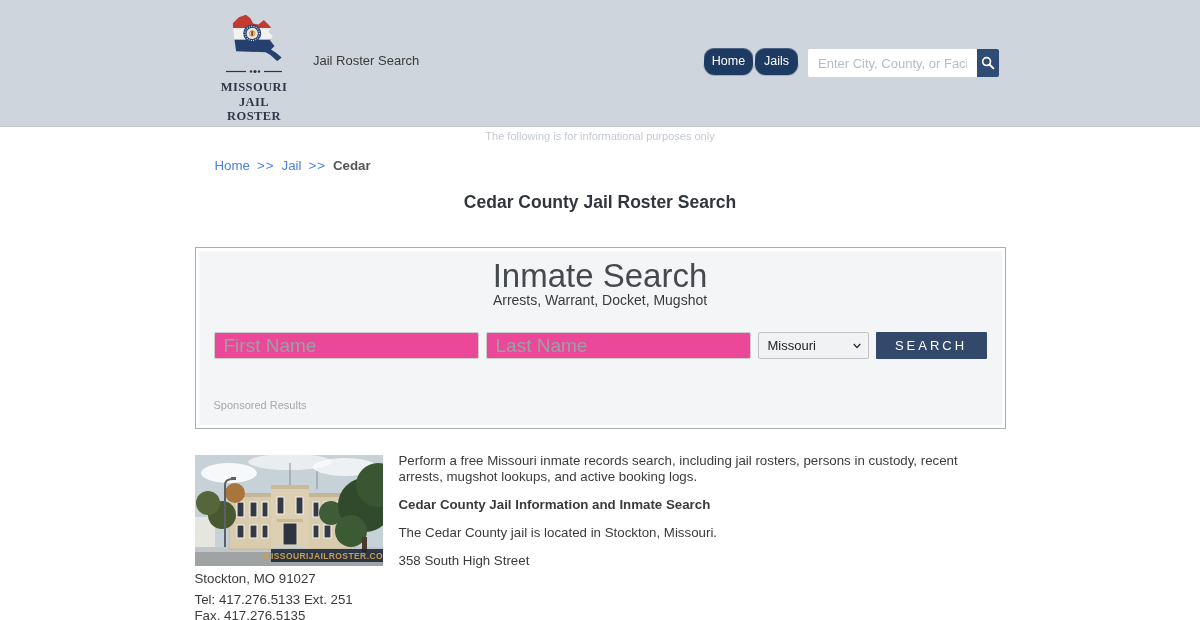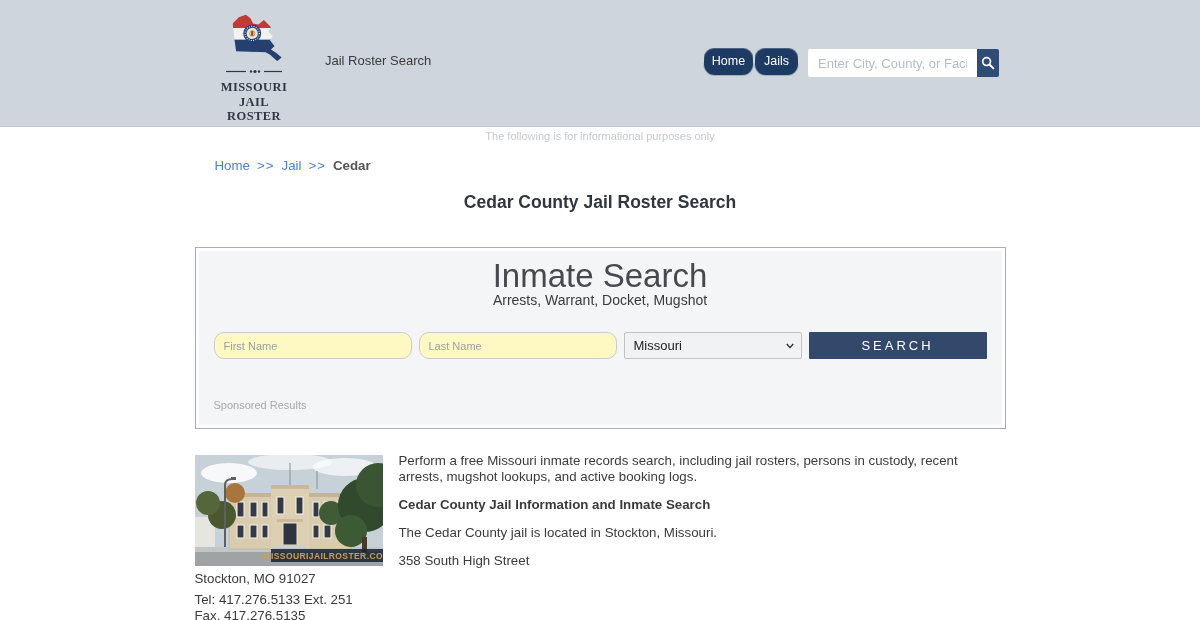--- a/index.html
+++ b/index.html
@@ -6,21 +6,21 @@
   html,body { width:1200px; height:620px; overflow:hidden; background:#fff;
     font-family:"Liberation Sans", sans-serif; color:#3a3a3a; }
 
   
   .site-header { position:relative; height:127px; background:#ced5dc; border-bottom:1px solid #bec5cc; }
   .logo { position:absolute; left:218px; top:12px; width:72px; text-align:center; }
   .logo svg.state { display:block; margin:0 auto; }
   .logo-divider { margin:3px auto 2px; width:56px; }
   .logo-name { font-family:"Liberation Serif", serif; font-weight:bold; font-size:12.5px;
     line-height:14.5px; color:#2f3747; letter-spacing:.4px; }
-  .site-subtitle { position:absolute; left:325px; top:53px; font-size:13px; color:#3a3a3a; }
+  .site-subtitle { position:absolute; left:313px; top:53px; font-size:13px; color:#3a3a3a; }
 
   .header-nav { position:absolute; top:48px; left:704px; display:flex; align-items:flex-start; }
   .tab { position:relative; height:27px; border:none; background:transparent; cursor:pointer;
     color:#fff; font-size:12.5px; font-family:"Liberation Sans",sans-serif; margin-right:2px; }
   .tab::before { content:""; position:absolute; inset:0; background:#1d3a63;
     border-radius:9px 9px 11px 11px; transform:perspective(50px) rotateX(5deg); }
   .tab-home { width:49px; } .tab-jails { width:43px;border-radius:11px; }
   .tab-label { position:relative; line-height:27px; display:block; }
   .facility-search { display:flex; margin-left:8px; margin-top:1px; }
   .facility-search input { width:169px; height:28px; border:none; outline:none;
@@ -39,22 +39,22 @@
   .crumb-current { color:#555; font-weight:bold; }
   .page-title { text-align:center; margin-top:18px; font-size:17.5px; line-height:21px;
     color:#31363e; font-weight:bold; }
 
   .panel { margin-top:34px; height:182px; background:#f4f5f6;
     border:1px solid #a9adb2; box-shadow:inset 0 0 0 3px #fff; padding:13px 18px; }
   .panel-title { text-align:center; font-size:33px; line-height:28px; font-weight:400; color:#46494e; margin-top:1px; }
   .panel-sub { text-align:center; font-size:14px; color:#3a3a3a; margin-top:2px; line-height:16px; }
   .search-row { display:flex; gap:7px; margin-top:24px; }
   .search-row > * { flex:1; height:27px; }
-  .text-input { border:1px solid #ccc; background:#fef9c3; padding:0 9px; font-size:11px;
-    color:#333; border-radius:10px; outline:none; }
+  .text-input { border:1px solid #ccc; background:#ec4899; padding:0 9px; font-size:19px;
+    color:#333; border-radius:2px; outline:none; }
   .text-input::placeholder { color:#9aa0a6; }
   .select-wrap { position:relative; }
   .select-wrap select { width:100%; height:27px; appearance:none; -webkit-appearance:none;
     border:1px solid #c2c2c2; background:#f1f2f3; font-size:13px; color:#222;
     padding:0 9px; border-radius:2px; outline:none; }
   .select-caret { position:absolute; right:8px; top:11px; width:8px; height:6px; pointer-events:none; }
   .search-btn { background:#33496b; color:#fff; border:none; font-size:13px; letter-spacing:3px;
     cursor:pointer; border-radius:1px; font-family:"Liberation Sans",sans-serif; }
   .sponsored { margin-top:40px; font-size:11px; color:#a8a8a8; }
 

